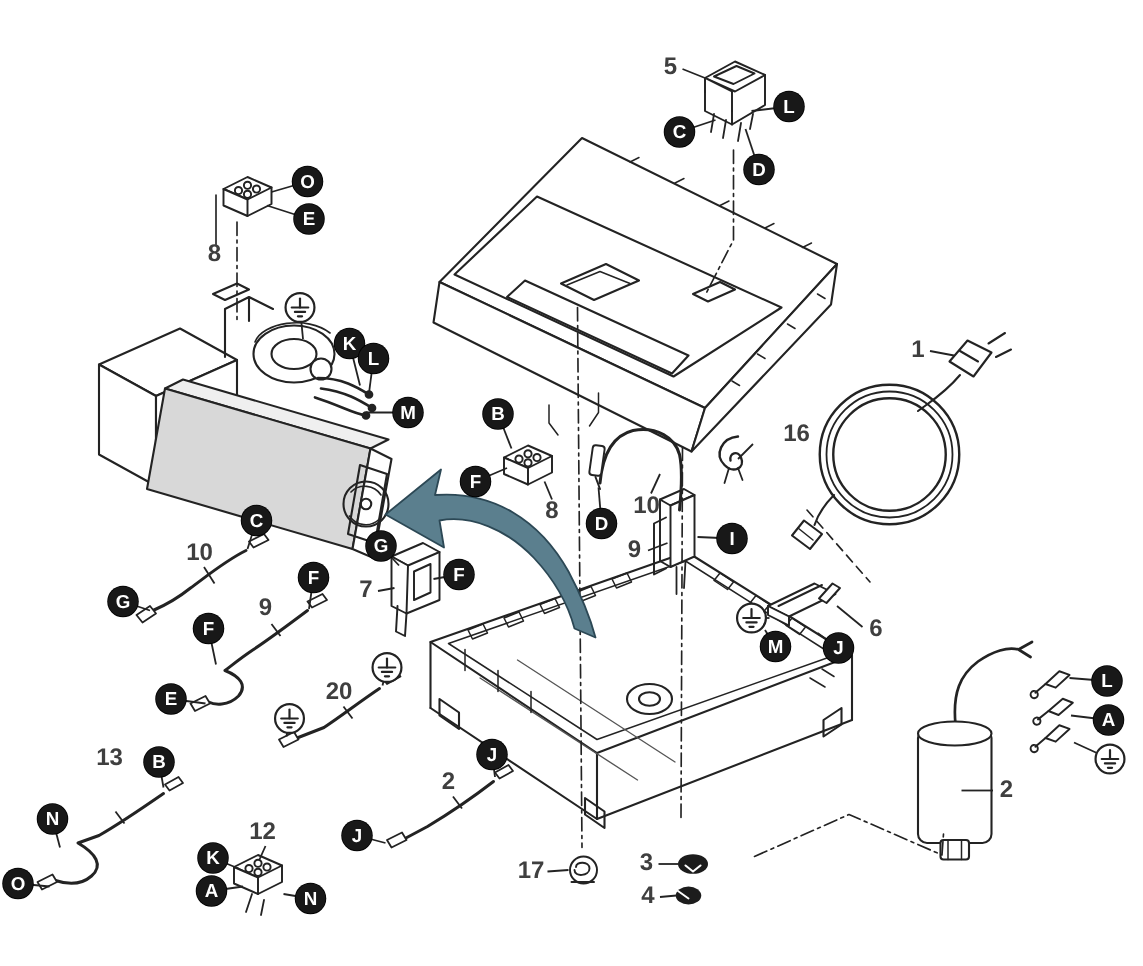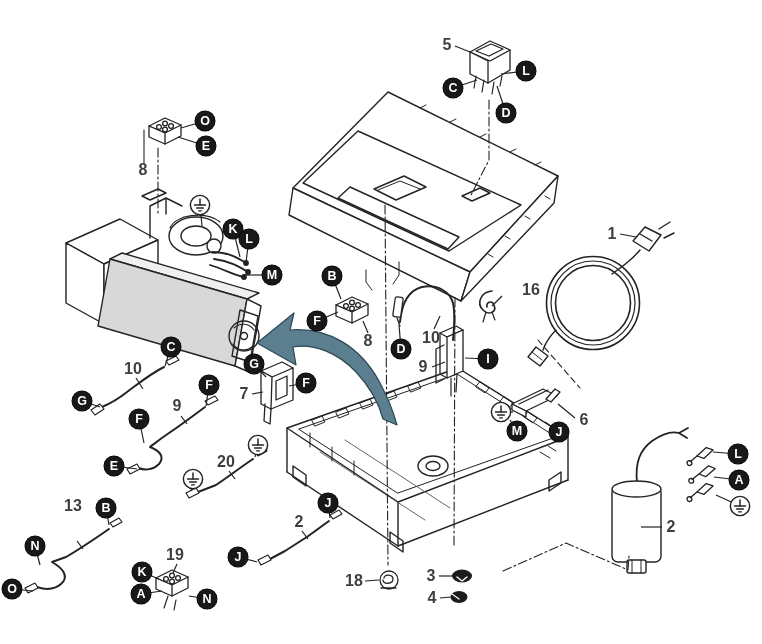--- a/index.html
+++ b/index.html
@@ -309,23 +309,23 @@
     <div class="plabel" style="left: 244px; top: 394px;">7</div>
     <div class="plabel" style="left: 143px; top: 170px;">8</div>
     <div class="plabel" style="left: 368px; top: 341px;">8</div>
     <div class="plabel" style="left: 423px; top: 367px;">9</div>
     <div class="plabel" style="left: 133px; top: 369px;">10</div>
     <div class="plabel" style="left: 431px; top: 338px;">10</div>
     <div class="plabel" style="left: 177px; top: 406px;">9</div>
     <div class="plabel" style="left: 226px; top: 462px;">20</div>
     <div class="plabel" style="left: 73px; top: 506px;">13</div>
     <div class="plabel" style="left: 299px; top: 522px;">2</div>
-    <div class="plabel" style="left: 175px; top: 555px;">19</div>
+    <div class="plabel" style="left: 175px; top: 555px;">12</div>
     <div class="plabel" style="left: 531px; top: 290px;">16</div>
-    <div class="plabel" style="left: 354px; top: 581px;">18</div>
+    <div class="plabel" style="left: 354px; top: 581px;">17</div>
     <div class="ground" style="left: 200px; top: 205px;"><svg viewBox="0 0 24 24" width="22" height="22">
         <circle cx="12" cy="12" r="10.5" fill="#fff" stroke="#232323" stroke-width="1.6"></circle>
         <g stroke="#232323" stroke-width="1.6" stroke-linecap="round">
           <line x1="12" y1="5.5" x2="12" y2="12"></line>
           <line x1="6" y1="12" x2="18" y2="12"></line>
           <line x1="8.3" y1="15.2" x2="15.7" y2="15.2"></line>
           <line x1="10.5" y1="18.4" x2="13.5" y2="18.4"></line>
         </g>
       </svg></div>
     <div class="ground" style="left: 258px; top: 445px;"><svg viewBox="0 0 24 24" width="22" height="22">

